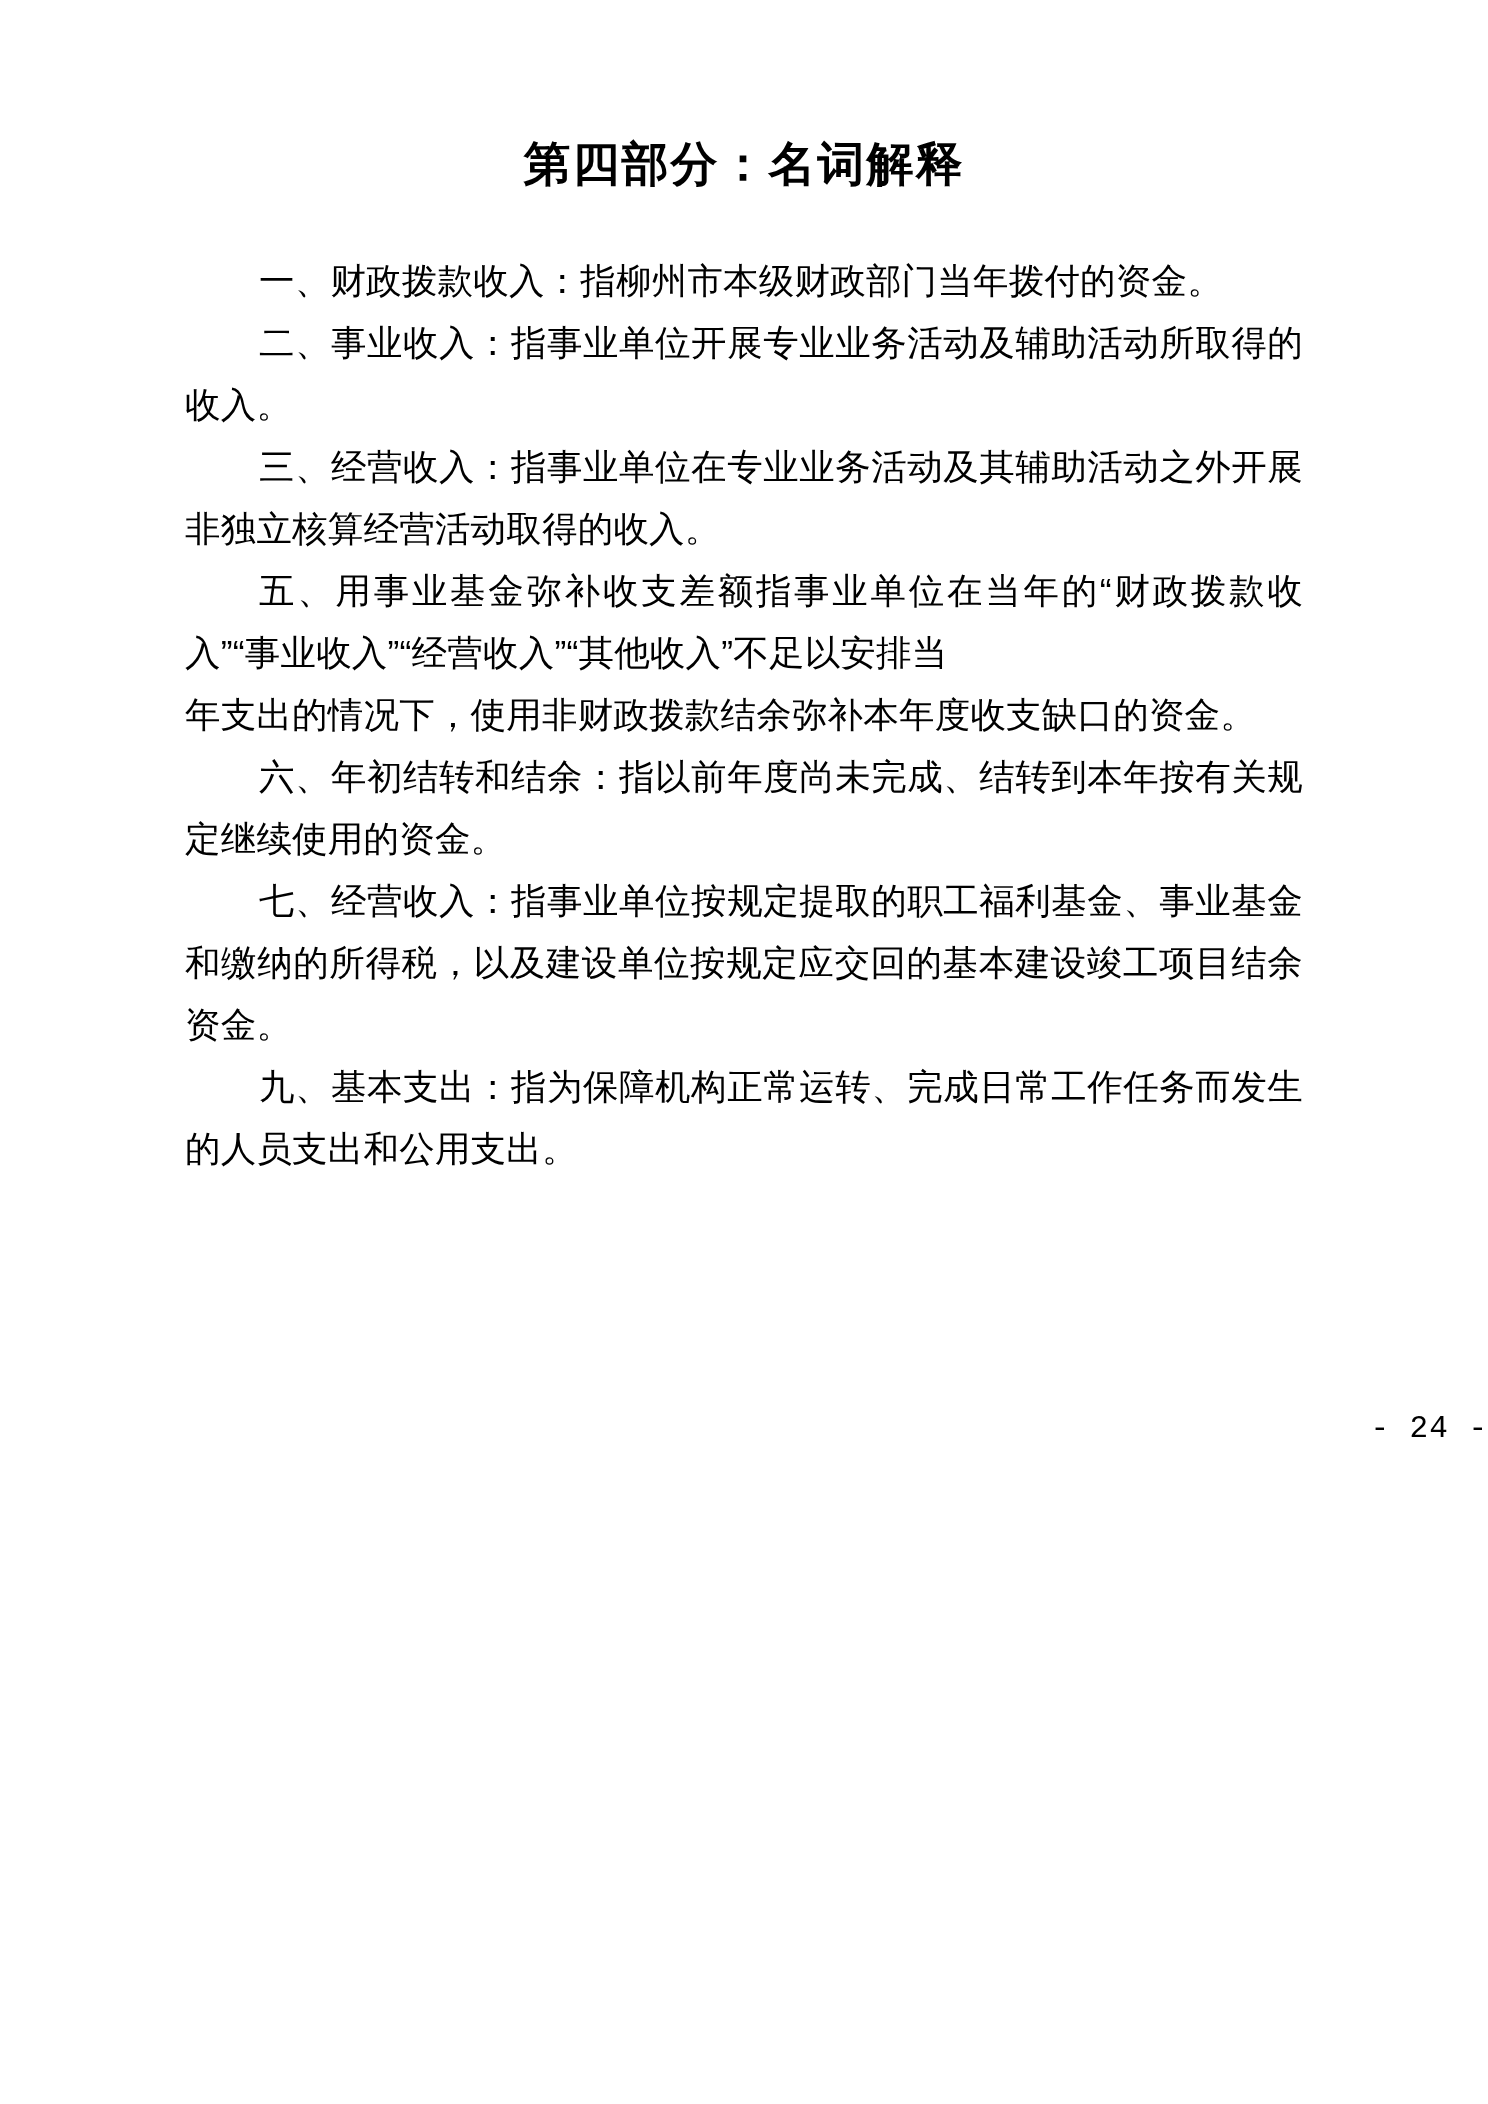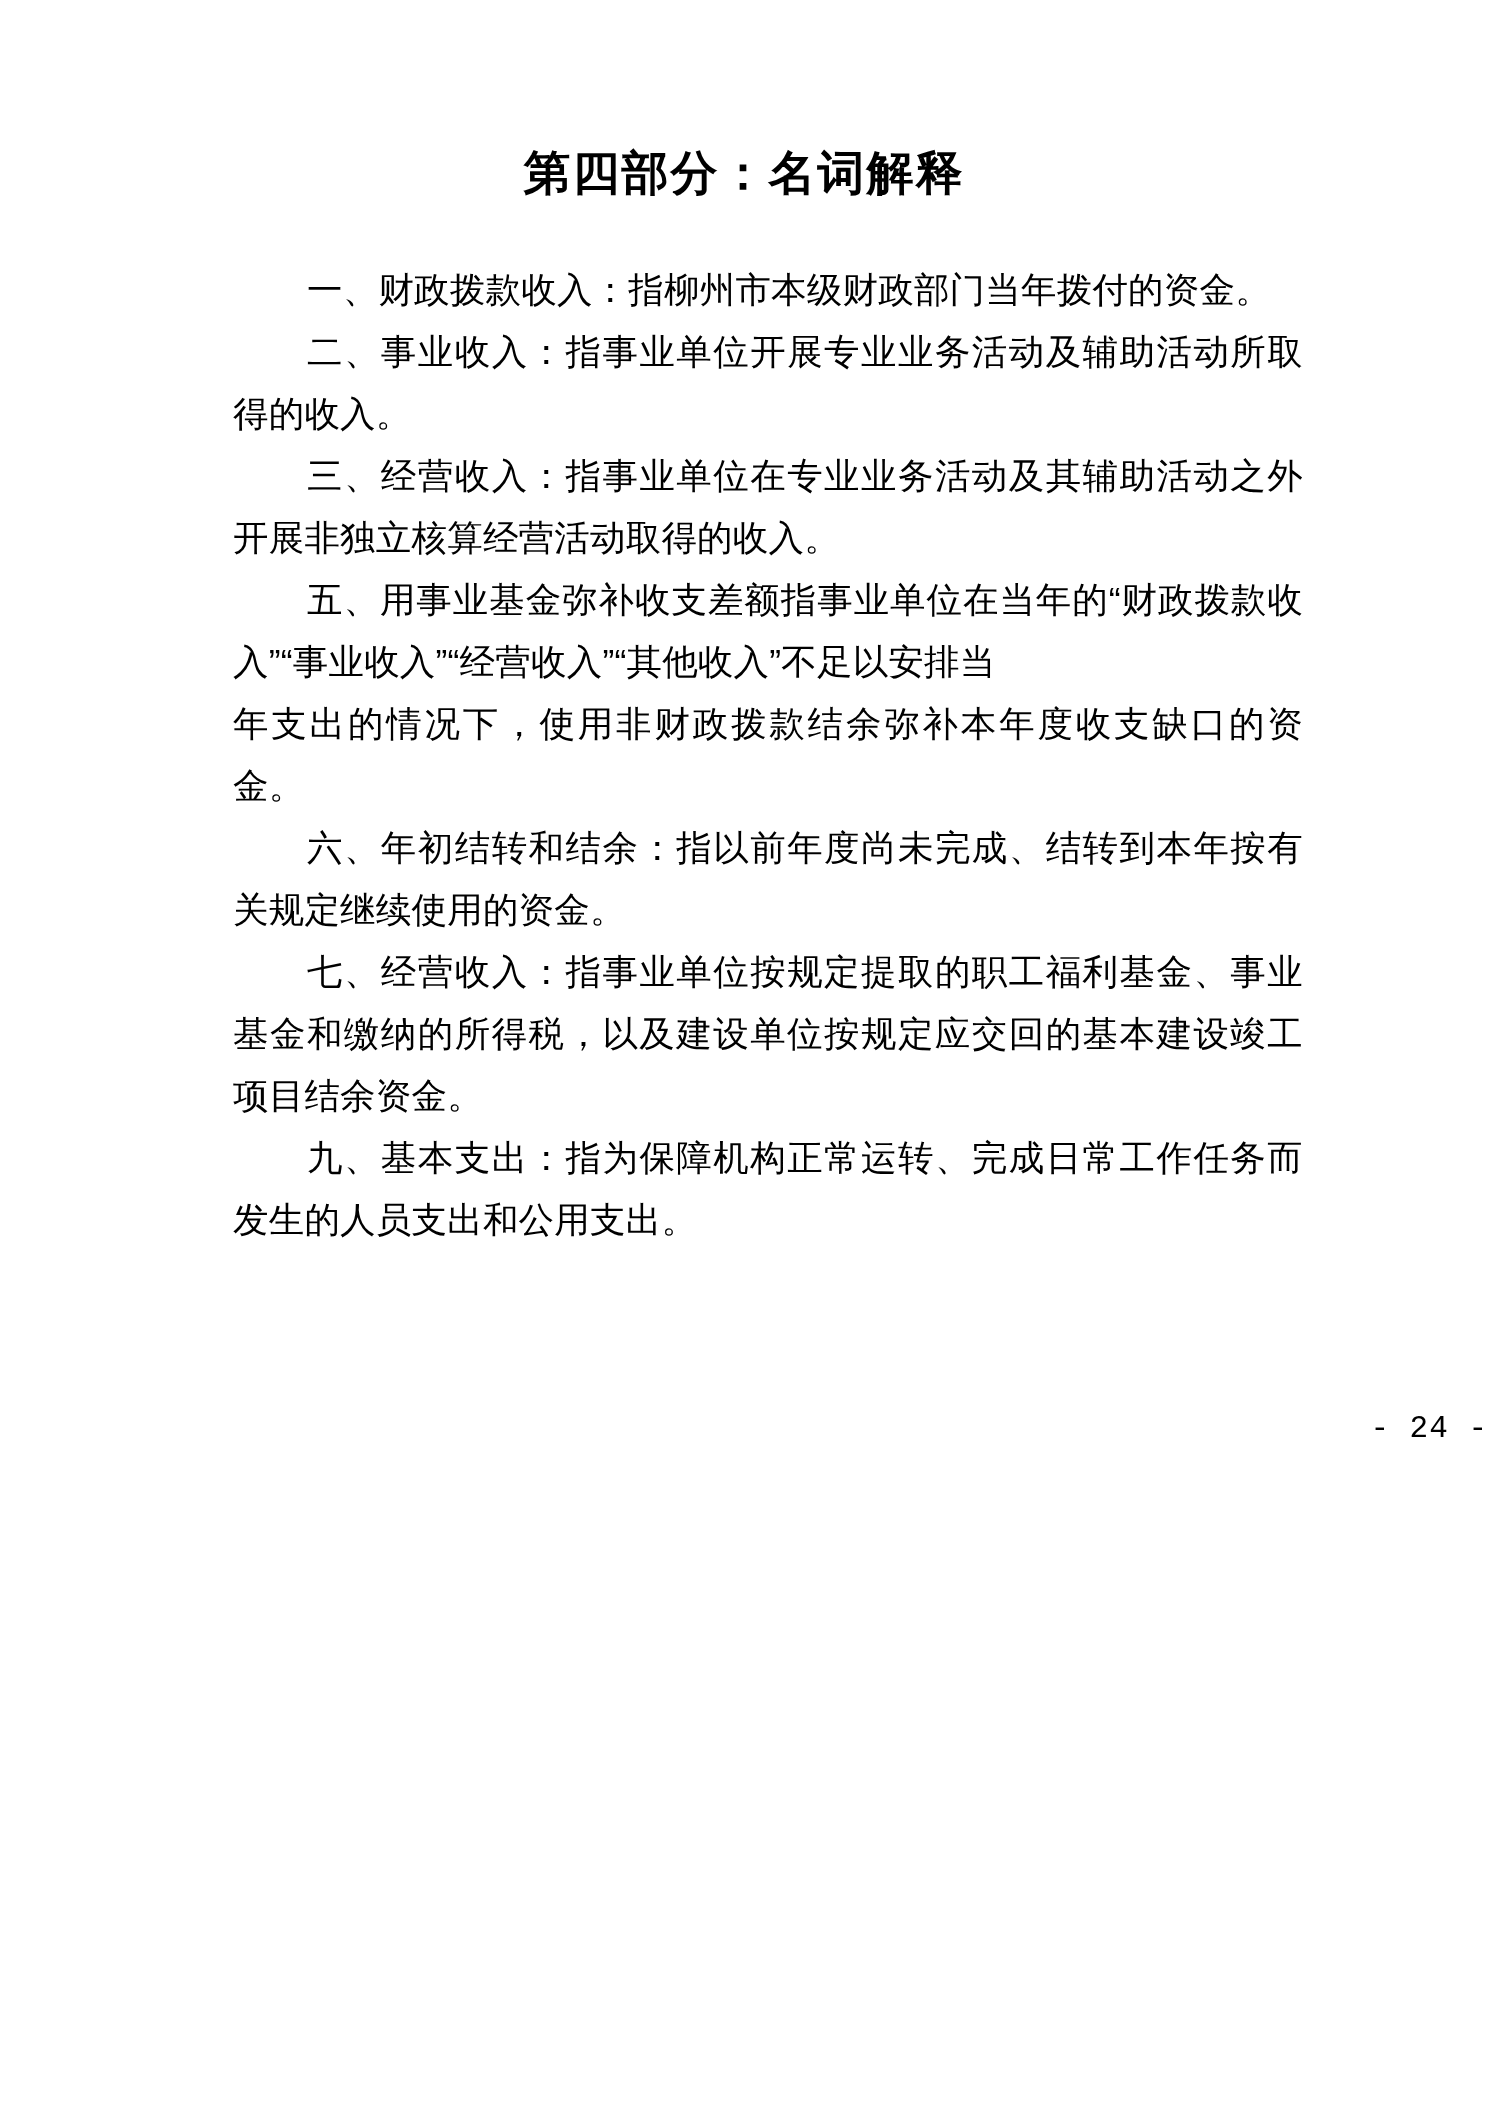--- a/index.html
+++ b/index.html
@@ -12,37 +12,36 @@
     height: 2104px;
     font-family: "Liberation Serif", "DejaVu Serif", serif;
     color: #000000;
     position: relative;
     overflow: hidden;
   }
   .page {
     width: 1488px;
     height: 1504px;
     box-sizing: border-box;
-    padding: 17px 185px;
+    padding: 8px 185px;
     position: relative;
   }
   .doc-title {
     text-align: center;
     font-size: 47px;
     font-weight: bold;
     letter-spacing: 2px;
     margin: 0;
     padding-top: 128px;
     padding-bottom: 0;
     line-height: 1.2;
     font-family: "Liberation Sans", "DejaVu Sans", sans-serif;
   }
   .body-block {
     margin-top: 58px;
-    margin-left: 48px;
   }
   .para {
     font-size: 35.5px;
     line-height: 62px;
     text-align: justify;
     text-justify: inter-ideograph;
     text-indent: 74px;
     margin: 0;
     font-family: "Liberation Sans", "DejaVu Sans", sans-serif;
     letter-spacing: 0.2px;

